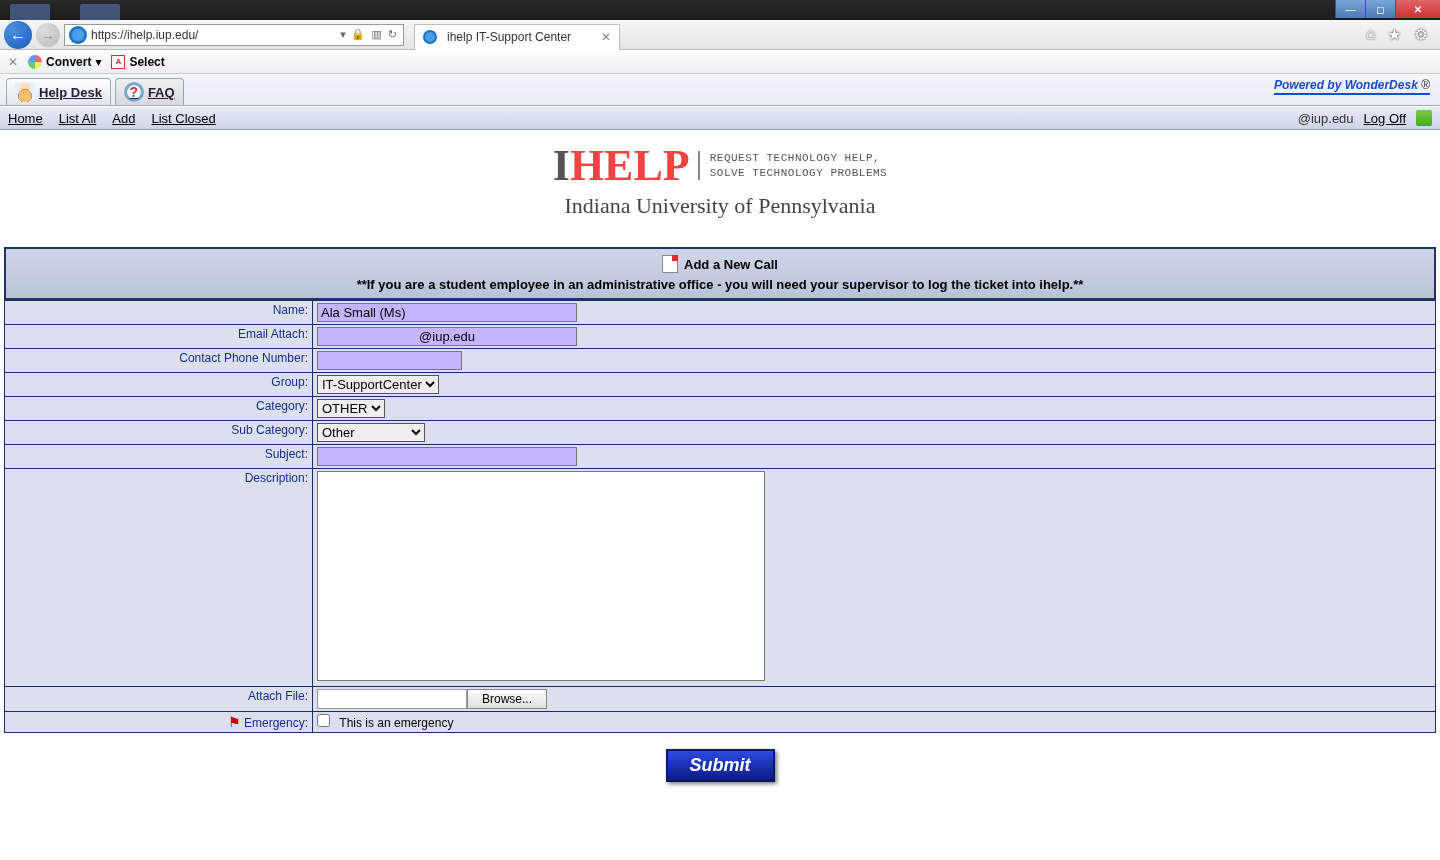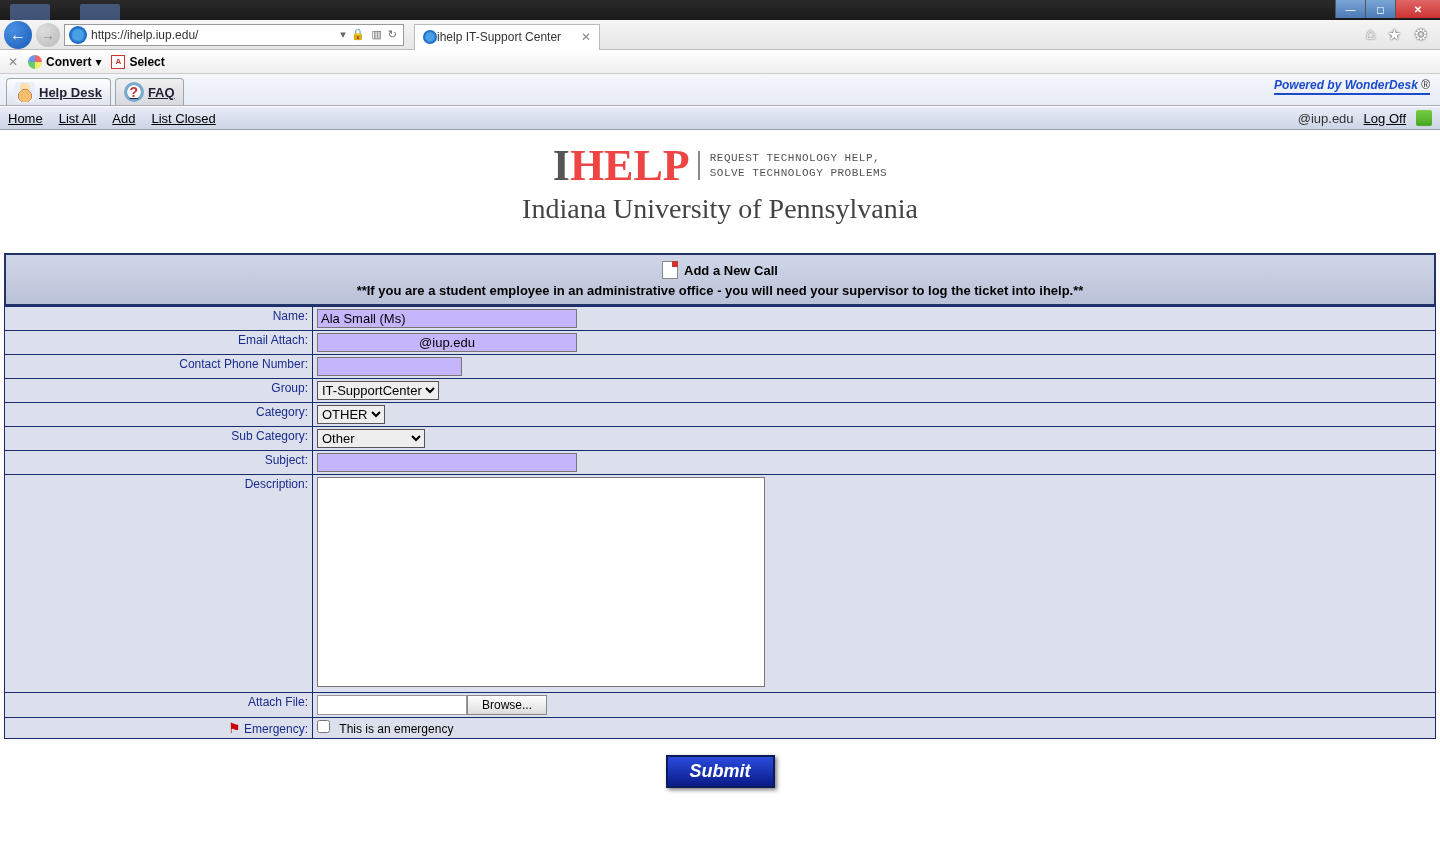--- a/index.html
+++ b/index.html
@@ -15,21 +15,21 @@
 .win-max { background: linear-gradient(#7aa5d6,#4a7ab6); }
 .win-close { background: linear-gradient(#e06666,#cc3333); color:#fff; font-weight:bold; width: 45px; }
 
 .navbar { height: 30px; background: linear-gradient(#f5f5f5,#e6e6e6); display: flex; align-items: center; padding: 0 4px; gap: 4px; border-bottom: 1px solid #bbb; }
 .nav-back { width: 28px; height: 28px; border-radius: 50%; background: radial-gradient(circle at 30% 30%, #4a90e2, #1a5bb8); display:flex;align-items:center;justify-content:center;color:#fff;font-size:16px; }
 .nav-fwd { width: 24px; height: 24px; border-radius: 50%; background: radial-gradient(circle at 30% 30%, #ddd, #bbb); display:flex;align-items:center;justify-content:center;color:#888;font-size:14px; }
 .ie-icon { width: 18px; height: 18px; display:inline-block; background: radial-gradient(circle,#4aa0e6 40%,#1a6cc6 60%); border-radius:50%; position:relative; }
 .addr { flex: 0 0 340px; height: 22px; background: #fff; border: 1px solid #999; display:flex; align-items:center; padding: 0 4px; gap:4px; font-size:12px; color:#333; }
 .addr-ctrl { display:flex; gap:2px; margin-left:auto; color:#666; font-size:11px; align-items:center;}
 .addr-ctrl span { padding: 0 2px; }
-.tab { height: 26px; background: #fff; border: 1px solid #bbb; border-bottom:none; display:flex;align-items:center; gap:0; padding: 0 8px; font-size:12px; color:#333; margin-left: 6px; position:relative; top:2px;}
+.tab { height: 26px; background: #fff; border: 1px solid #bbb; border-bottom:none; display:flex;align-items:center; gap:10px; padding: 0 8px; font-size:12px; color:#333; margin-left: 6px; position:relative; top:2px;}
 .tab .close-x { color:#888; }
 .nav-right { margin-left:auto; display:flex; gap:12px; color:#fff; font-size:16px; padding-right:8px;}
 .nav-right span { text-shadow: 0 0 2px #000; }
 
 .toolbar2 { height: 24px; background: linear-gradient(#fff,#eee); border-bottom: 1px solid #ccc; display:flex; align-items:center; gap:10px; padding: 0 8px; font-size:12px;}
 .toolbar2 .x { color:#888; }
 .pdf-ico { width:14px; height:14px; display:inline-flex; align-items:center; justify-content:center; background:#fff; border:1px solid #c33; color:#c33; font-size:8px; font-weight:bold;}
 .convert-ico { width:14px;height:14px; background: conic-gradient(#e66 0 25%, #ee6 0 50%, #6c6 0 75%, #69e 0); border-radius:50%;}
 
 
@@ -45,21 +45,21 @@
 .subnav { background: linear-gradient(#e8ecf6,#ccd4e6); border-top:1px solid #fff; border-bottom:1px solid #99a; padding: 3px 8px; display:flex; align-items:center; gap:16px; font-size:13px;}
 .subnav a { color:#000; text-decoration:underline; }
 .subnav-right { margin-left:auto; display:flex; gap:10px; align-items:center; color:#333;}
 .logoff-ico { width:16px;height:16px; background: linear-gradient(#7c4,#4a2); border-radius:2px; display:inline-block;}
 
 .logo-area { text-align:center; padding: 10px 0 20px; }
 .logo-main { display:inline-flex; align-items:center; gap:8px; }
 .ihelp-text { font-family: Georgia, serif; font-size:44px; font-weight:bold; color:#555;}
 .ihelp-text .red { color:#ef4444; }
 .tagline { border-left: 2px solid #888; padding-left:10px; text-align:left; font-size:11px; color:#555; letter-spacing:0.5px; line-height:1.3;font-family:Liberation Mono, monospace;}
-.univ { font-family: Georgia, serif; font-size:28px; color:#444; margin-top:2px;}
+.univ { font-family: Georgia, serif; font-size:22px; color:#444; margin-top:2px;}
 
 .form-wrap { margin: 8px 4px; }
 .form-header { background: linear-gradient(#d0d6e8,#bac2d8); border:2px solid #223366; padding: 6px; text-align:center;}
 .form-header-title { display:flex; align-items:center; justify-content:center; gap:6px; font-weight:bold; font-size:13px; color:#000;}
 .doc-ico { width:16px;height:18px; background:#fff; border:1px solid #888; position:relative; display:inline-block;}
 .doc-ico::after { content:''; position:absolute; right:-1px; top:-1px; width:6px; height:6px; background:#c33; }
 .form-header-note { font-weight:bold; font-size:13px; margin-top:4px;}
 
 table.form { width:100%; border-collapse:collapse; }
 table.form td { border:1px solid #1a2b6d; background:#dce0ec; padding:2px 4px; vertical-align:top;}

